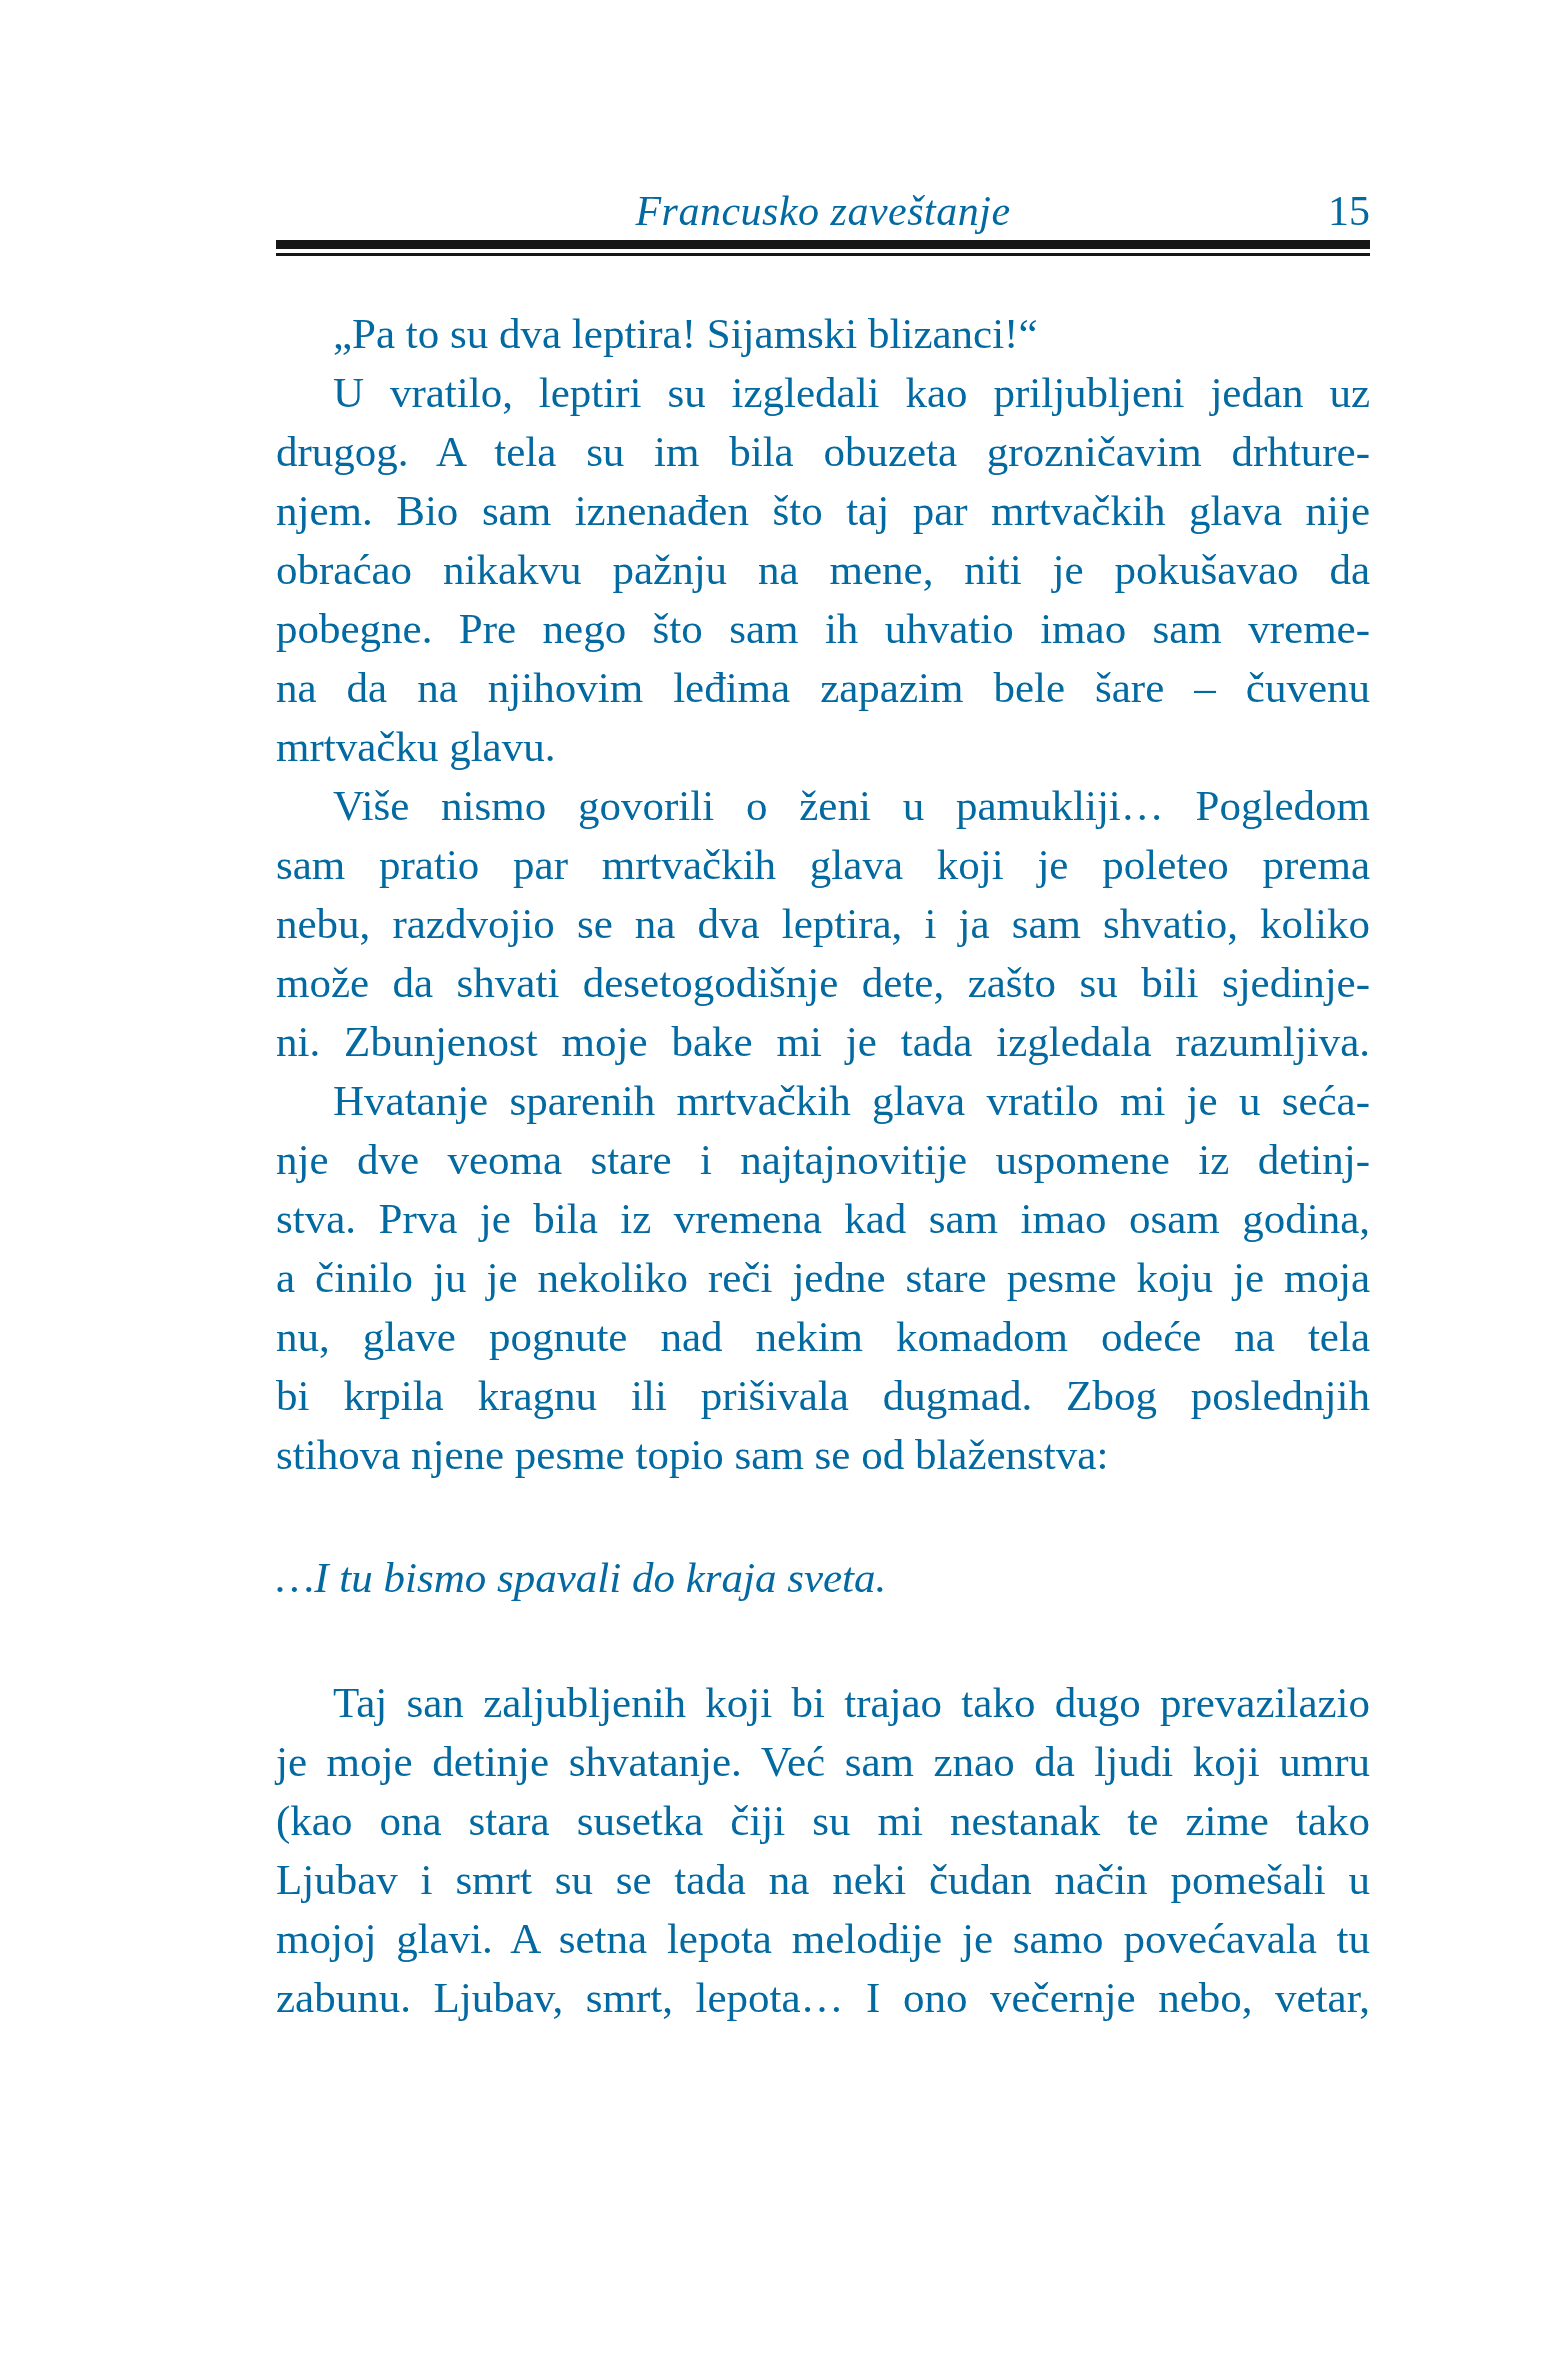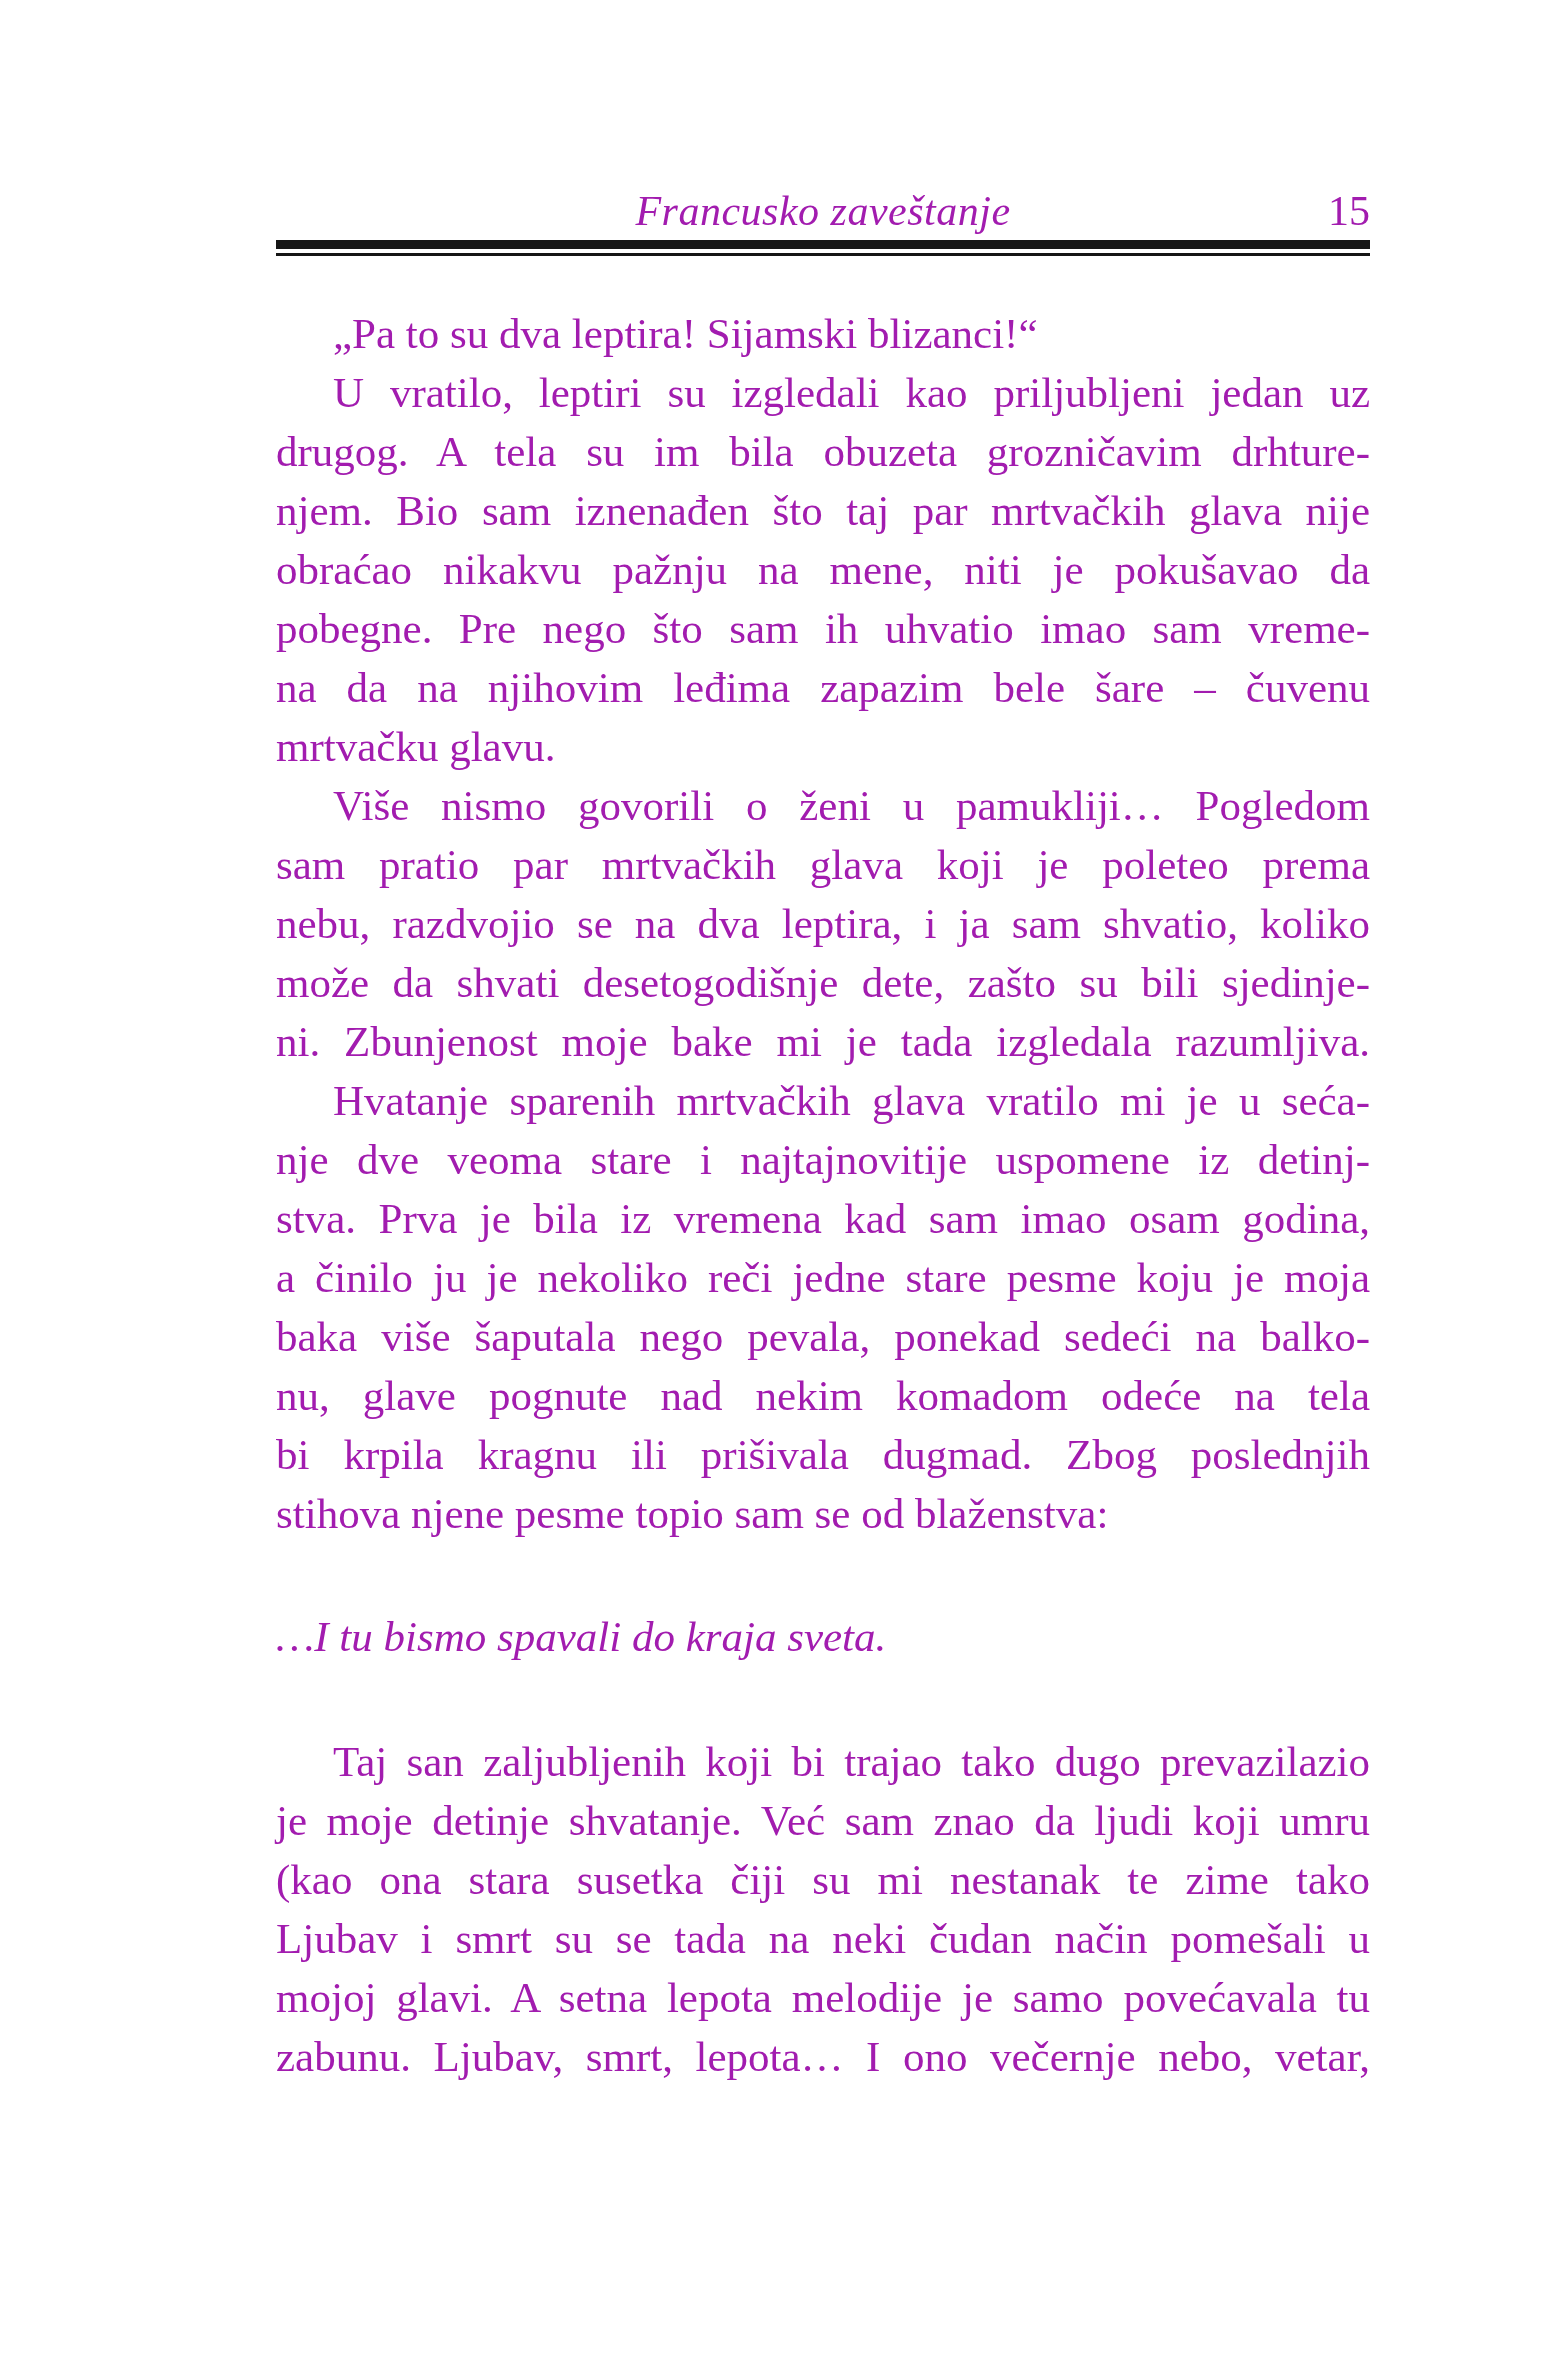--- a/index.html
+++ b/index.html
@@ -6,21 +6,21 @@
     margin: 0;
     padding: 0;
     background: #e8e8e8;
   }
   .sheet {
     position: relative;
     width: 1566px;
     height: 2373px;
     margin: 0 auto;
     background: #ffffff;
-    color: #a21caf;
+    color: #0369a1;
     font-family: "Liberation Serif", "DejaVu Serif", serif;
     overflow: hidden;
   }
   
   .running-header {
     position: absolute;
     top: 185px;
     left: 276px;
     width: 1094px;
     height: 53px;
@@ -118,21 +118,20 @@
       <div class="line justify">nebu, razdvojio se na dva leptira, i ja sam shvatio, koliko</div>
       <div class="line justify">može da shvati desetogodišnje dete, zašto su bili sjedinje-</div>
       <div class="line justify">ni. Zbunjenost moje bake mi je tada izgledala razumljiva.</div>
     </div>
 
     <div>
       <div class="line indent justify">Hvatanje sparenih mrtvačkih glava vratilo mi je u seća-</div>
       <div class="line justify">nje dve veoma stare i najtajnovitije uspomene iz detinj-</div>
       <div class="line justify">stva. Prva je bila iz vremena kad sam imao osam godina,</div>
       <div class="line justify">a činilo ju je nekoliko reči jedne stare pesme koju je moja</div>
-      <div class="line justify">baka više šaputala nego pevala, ponekad sedeći na balko-</div>
       <div class="line justify">nu, glave pognute nad nekim komadom odeće na tela</div>
       <div class="line justify">bi krpila kragnu ili prišivala dugmad. Zbog poslednjih</div>
       <div class="line">stihova njene pesme topio sam se od blaženstva:</div>
     </div>
 
     <div class="verse-quote">…I tu bismo spavali do kraja sveta.</div>
 
     <div>
       <div class="line indent justify">Taj san zaljubljenih koji bi trajao tako dugo prevazilazio</div>
       <div class="line justify">je moje detinje shvatanje. Već sam znao da ljudi koji umru</div>

